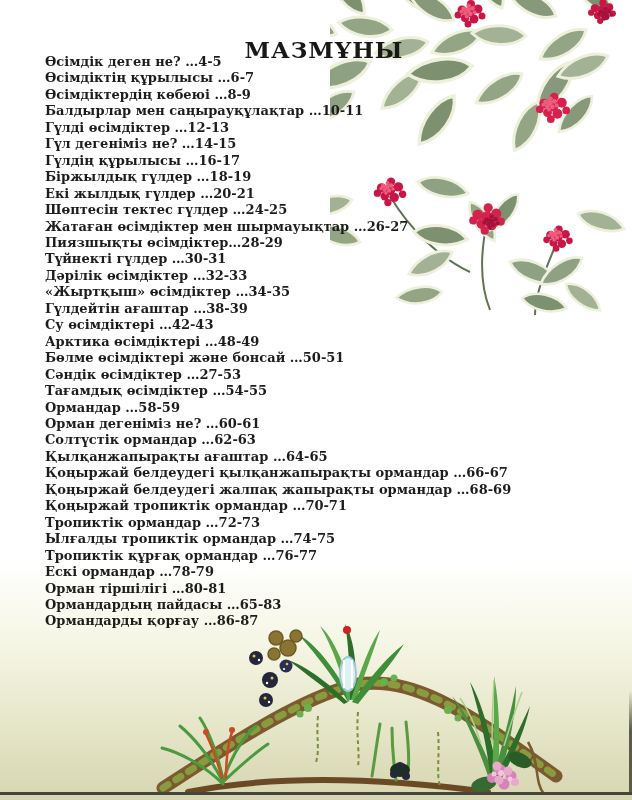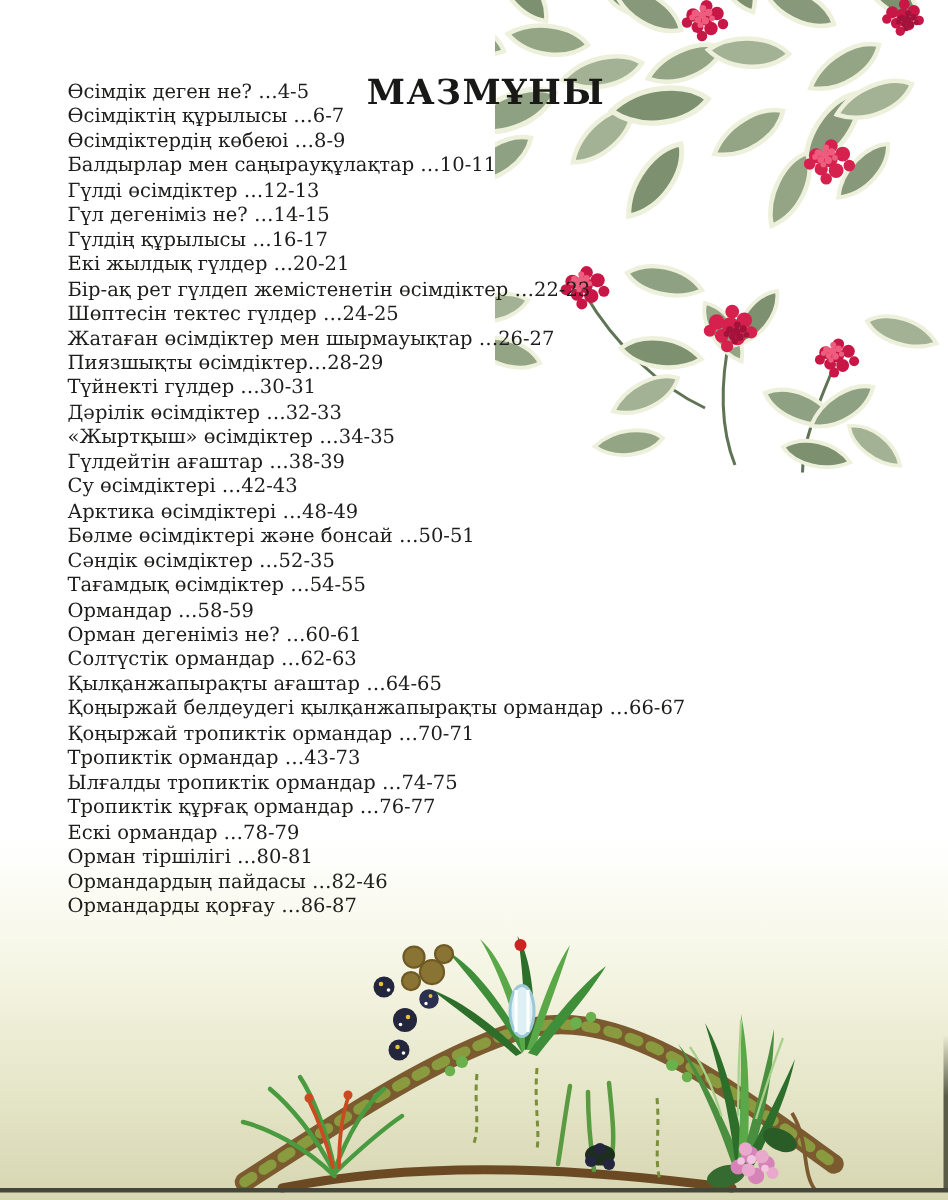--- a/index.html
+++ b/index.html
@@ -1,23 +1,23 @@
 <!DOCTYPE html>
 <html><head>
 <meta charset="utf-8">
 <style>
   html,body{margin:0;padding:0;}
   body{width:632px;height:800px;overflow:hidden;position:relative;
        font-family:"DejaVu Serif", serif;}
   .page{position:absolute;inset:0;
         background:linear-gradient(180deg,#ffffff 0%,#ffffff 70%,#f6f6e6 80%,#e7e7cb 90%,#d6d6b2 100%);}
-  .title{position:absolute;top:36px;left:0;right:0;margin:12px;text-align:center;
+  .title{position:absolute;top:36px;left:0;right:0;margin:0;text-align:center;
          font-size:23px;font-weight:bold;letter-spacing:1px;color:#181816;z-index:3;padding-left:16px;}
   .toc{position:absolute;left:45px;top:54px;z-index:3;color:#1d1d1b;}
-  .toc-entry{font-size:13px;font-weight:400;line-height:16.45px;white-space:nowrap;}
+  .toc-entry{font-size:13px;font-weight:700;line-height:16.45px;white-space:nowrap;}
   .deco{position:absolute;z-index:1;}
   .deco-top{left:330px;top:0;width:302px;height:318px;}
   .deco-bottom{left:148px;top:624px;width:420px;height:172px;}
   .bottom-line{position:absolute;left:0;right:0;top:792px;height:3px;background:#45463b;z-index:4;}
   .right-edge{position:absolute;right:0;top:690px;width:3px;height:102px;
               background:linear-gradient(180deg,rgba(90,92,72,0),#5a5c48 40%,#5a5c48);z-index:4;}
 </style>
 </head>
 <body>
 
@@ -230,44 +230,45 @@
   <h1 class="title">МАЗМҰНЫ</h1>
 
   <div class="toc">
       <div class="toc-entry">Өсімдік деген не? …4-5</div>
       <div class="toc-entry">Өсімдіктің құрылысы …6-7</div>
       <div class="toc-entry">Өсімдіктердің көбеюі …8-9</div>
       <div class="toc-entry">Балдырлар мен саңырауқұлақтар …10-11</div>
       <div class="toc-entry">Гүлді өсімдіктер …12-13</div>
       <div class="toc-entry">Гүл дегеніміз не? …14-15</div>
       <div class="toc-entry">Гүлдің құрылысы …16-17</div>
+      <div class="toc-entry">Біржылдық гүлдер …18-19</div>
       <div class="toc-entry">Екі жылдық гүлдер …20-21</div>
-      <div class="toc-entry">Бір-ақ рет гүлдеп жемістенетін өсімдіктер …22-23</div>
       <div class="toc-entry">Шөптесін тектес гүлдер …24-25</div>
       <div class="toc-entry">Жатаған өсімдіктер мен шырмауықтар …26-27</div>
       <div class="toc-entry">Пиязшықты өсімдіктер…28-29</div>
       <div class="toc-entry">Түйнекті гүлдер …30-31</div>
       <div class="toc-entry">Дәрілік өсімдіктер …32-33</div>
       <div class="toc-entry">«Жыртқыш» өсімдіктер …34-35</div>
       <div class="toc-entry">Гүлдейтін ағаштар …38-39</div>
       <div class="toc-entry">Су өсімдіктері …42-43</div>
       <div class="toc-entry">Арктика өсімдіктері …48-49</div>
       <div class="toc-entry">Бөлме өсімдіктері және бонсай …50-51</div>
-      <div class="toc-entry">Сәндік өсімдіктер …52-35</div>
+      <div class="toc-entry">Сәндік өсімдіктер …27-53</div>
       <div class="toc-entry">Тағамдық өсімдіктер …54-55</div>
       <div class="toc-entry">Ормандар …58-59</div>
       <div class="toc-entry">Орман дегеніміз не? …60-61</div>
       <div class="toc-entry">Солтүстік ормандар …62-63</div>
       <div class="toc-entry">Қылқанжапырақты ағаштар …64-65</div>
       <div class="toc-entry">Қоңыржай белдеудегі қылқанжапырақты ормандар …66-67</div>
+      <div class="toc-entry">Қоңыржай белдеудегі жалпақ жапырақты ормандар …68-69</div>
       <div class="toc-entry">Қоңыржай тропиктік ормандар …70-71</div>
-      <div class="toc-entry">Тропиктік ормандар …43-73</div>
+      <div class="toc-entry">Тропиктік ормандар …72-73</div>
       <div class="toc-entry">Ылғалды тропиктік ормандар …74-75</div>
       <div class="toc-entry">Тропиктік құрғақ ормандар …76-77</div>
       <div class="toc-entry">Ескі ормандар …78-79</div>
       <div class="toc-entry">Орман тіршілігі …80-81</div>
-      <div class="toc-entry">Ормандардың пайдасы …82-46</div>
+      <div class="toc-entry">Ормандардың пайдасы …65-83</div>
       <div class="toc-entry">Ормандарды қорғау …86-87</div>
     </div>
 
   <div class="bottom-line"></div>
   <div class="right-edge"></div>
 </div>
 
 </body></html>

